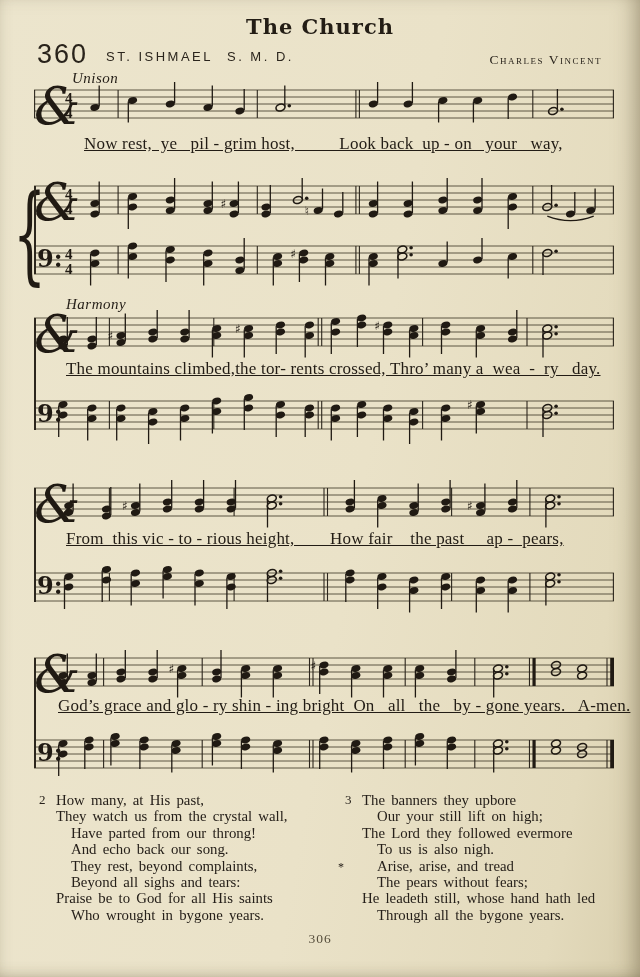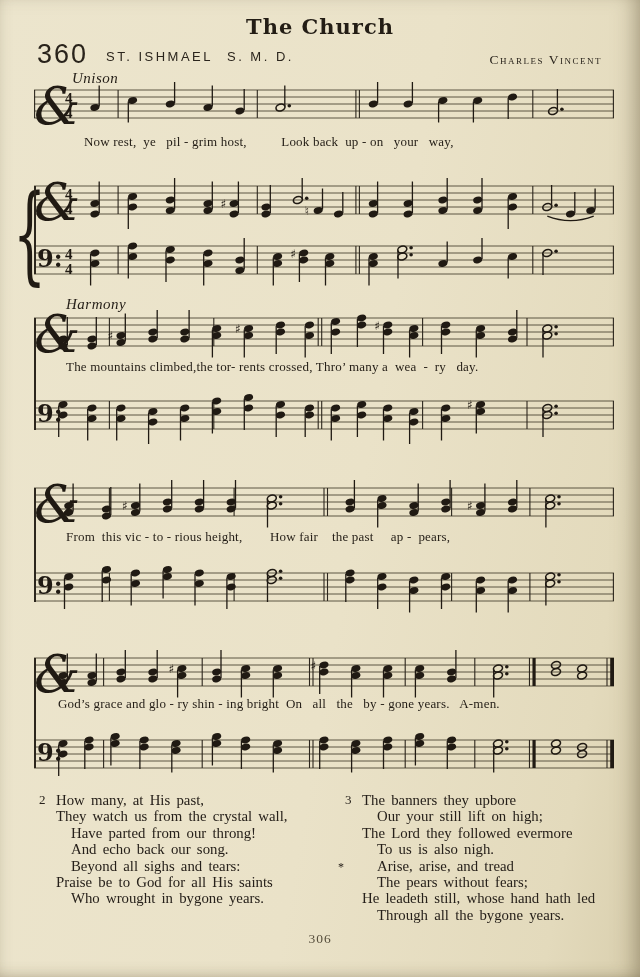--- a/index.html
+++ b/index.html
@@ -32,21 +32,21 @@
   }
   .tune-meter{margin-left:14px;}
   .composer{
     top:52px;right:38px;
     font-variant:small-caps;font-size:13.5px;letter-spacing:1.5px;color:#2b251d;
   }
   .part-label{
     font-style:italic;font-size:15px;color:#27211a;letter-spacing:.5px;text-align:center;
   }
   .lyric{
-    white-space:pre;font-size:13px;color:#221c15;letter-spacing:.2px;
+    white-space:pre;font-size:17px;color:#221c15;letter-spacing:.2px;text-decoration:underline;
   }
   .music-systems svg{position:absolute;left:34px;overflow:visible;}
   .sl{stroke:#4c4534;stroke-width:.9;}
   .bl{stroke:#2c261d;stroke-width:1.1;}
   .st{stroke:#201a13;stroke-width:1.3;}
   .nf{fill:#201a13;}
   .nh{fill:none;stroke:#201a13;stroke-width:1.6;}
   .ts{font:700 15px "Liberation Serif",serif;fill:#201a13;}
   .gclef{font:italic 52px "DejaVu Serif",serif;fill:#201a13;}
   .fclef{font:700 24px "DejaVu Serif",serif;fill:#201a13;}
@@ -672,20 +672,21 @@
   <div class="abs lyric" style="top:359px;left:66px;">The mountains climbed,the tor- rents crossed, Thro’ many a  wea  -  ry   day.</div>
   <div class="abs lyric" style="top:529px;left:66px;">From  this vic - to - rious height,        How fair    the past     ap -  pears,</div>
   <div class="abs lyric" style="top:696px;left:58px;">God’s grace and glo - ry shin - ing bright  On   all   the   by - gone years.   A-men.</div>
 
   <div class="abs verses">
       <div class="verse verse-2">
         <div class="vline"><span class="vnum">2</span><span>How many, at His past,</span></div>
         <div class="vline"><span>They watch us from the crystal wall,</span></div>
         <div class="vline ind"><span>Have parted from our throng!</span></div>
         <div class="vline ind"><span>And echo back our song.</span></div>
+        <div class="vline ind"><span>They rest, beyond complaints,</span></div>
         <div class="vline ind"><span>Beyond all sighs and tears:</span></div>
         <div class="vline"><span>Praise be to God for all His saints</span></div>
         <div class="vline ind"><span>Who wrought in bygone years.</span></div>
       </div>
       <div class="verse verse-3">
         <div class="vline"><span class="vnum">3</span><span>The banners they upbore</span></div>
         <div class="vline ind"><span>Our your still lift on high;</span></div>
         <div class="vline"><span>The Lord they followed evermore</span></div>
         <div class="vline ind"><span>To us is also nigh.</span></div>
         <div class="vline ind"><span class="star">*</span><span>Arise, arise, and tread</span></div>

